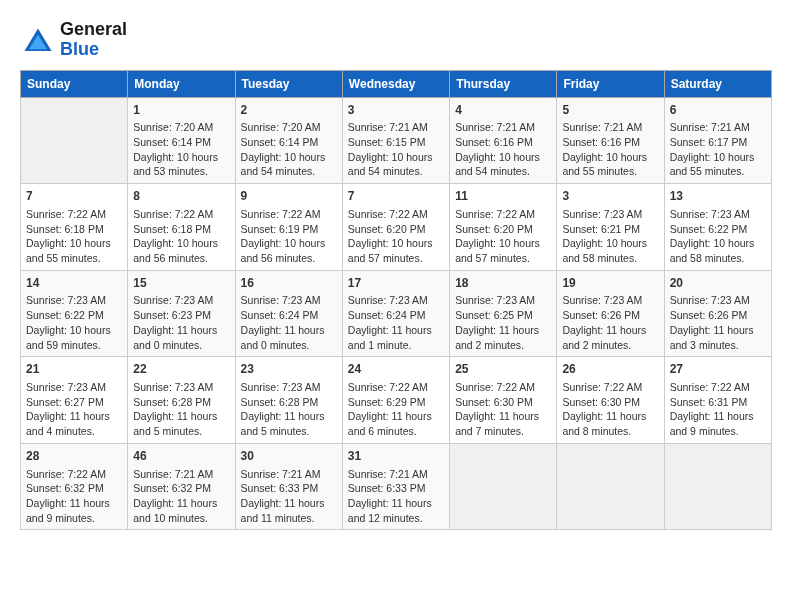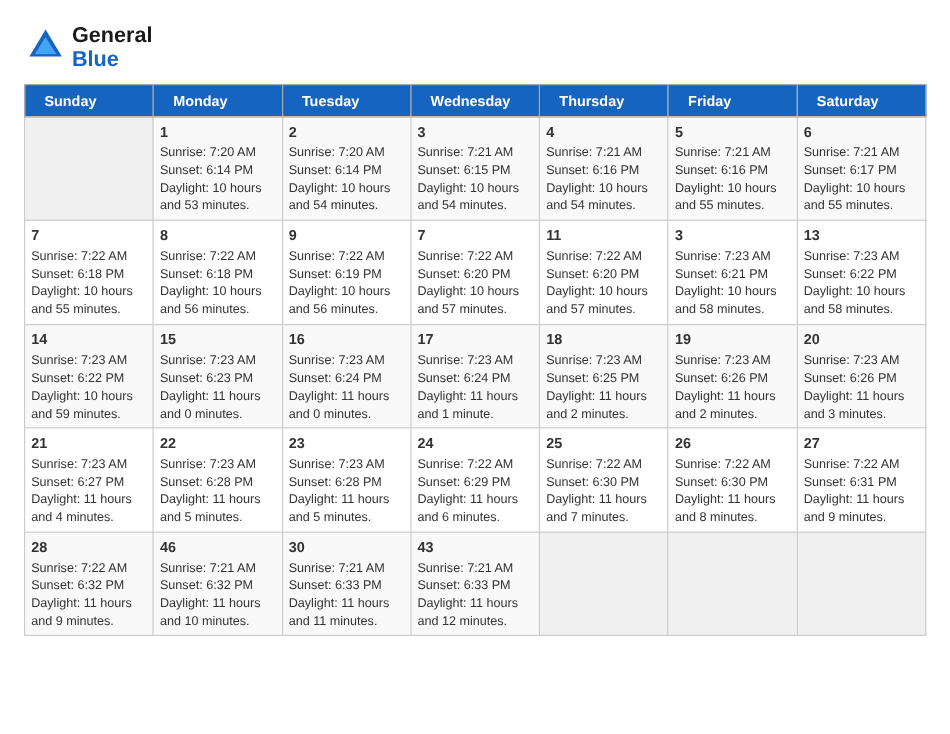--- a/index.html
+++ b/index.html
@@ -11,21 +11,21 @@
       padding: 20px;
     }
     .header {
       display: flex;
       justify-content: space-between;
       align-items: flex-start;
       margin-bottom: 10px;
     }
     .logo {
       display: flex;
-      align-items: flex-start;
+      align-items: flex-end;
       gap: 4px;
     }
     .logo-text {
       font-size: 18px;
       font-weight: bold;
       color: #1a1a1a;
       line-height: 1.1;
     }
     .logo-text .blue { color: #1565c0; margin-top: 44px; }
     .logo-icon {
@@ -47,21 +47,21 @@
     }
     table {
       width: 100%;
       border-collapse: collapse;
       font-size: 11px;
     }
     thead tr th {
       background-color: #1565c0;
       color: #fff;
       text-align: left;
-      padding: 6px 16px;
+      padding: 6px 6px;
       font-size: 12px;
       font-weight: bold;
       border: 1px solid #aaa;
     }
     tbody tr td {
       vertical-align: top;
       border: 1px solid #ccc;
       padding: 4px 5px;
       min-height: 80px;
       height: 80px;
@@ -336,21 +336,21 @@
 and 10 minutes.</div>
         </td>
         <td>
           <span class="day-num">30</span>
           <div class="day-info" style="white-space: pre-line;">Sunrise: 7:21 AM
 Sunset: 6:33 PM
 Daylight: 11 hours
 and 11 minutes.</div>
         </td>
         <td>
-          <span class="day-num">43</span>
+          <span class="day-num">31</span>
           <div class="day-info" style="white-space: pre-line;">Sunrise: 7:21 AM
 Sunset: 6:33 PM
 Daylight: 11 hours
 and 12 minutes.</div>
         </td>
         <td class="empty-cell"></td>
         <td class="empty-cell"></td>
         <td class="empty-cell"></td>
       </tr>
     </tbody>

